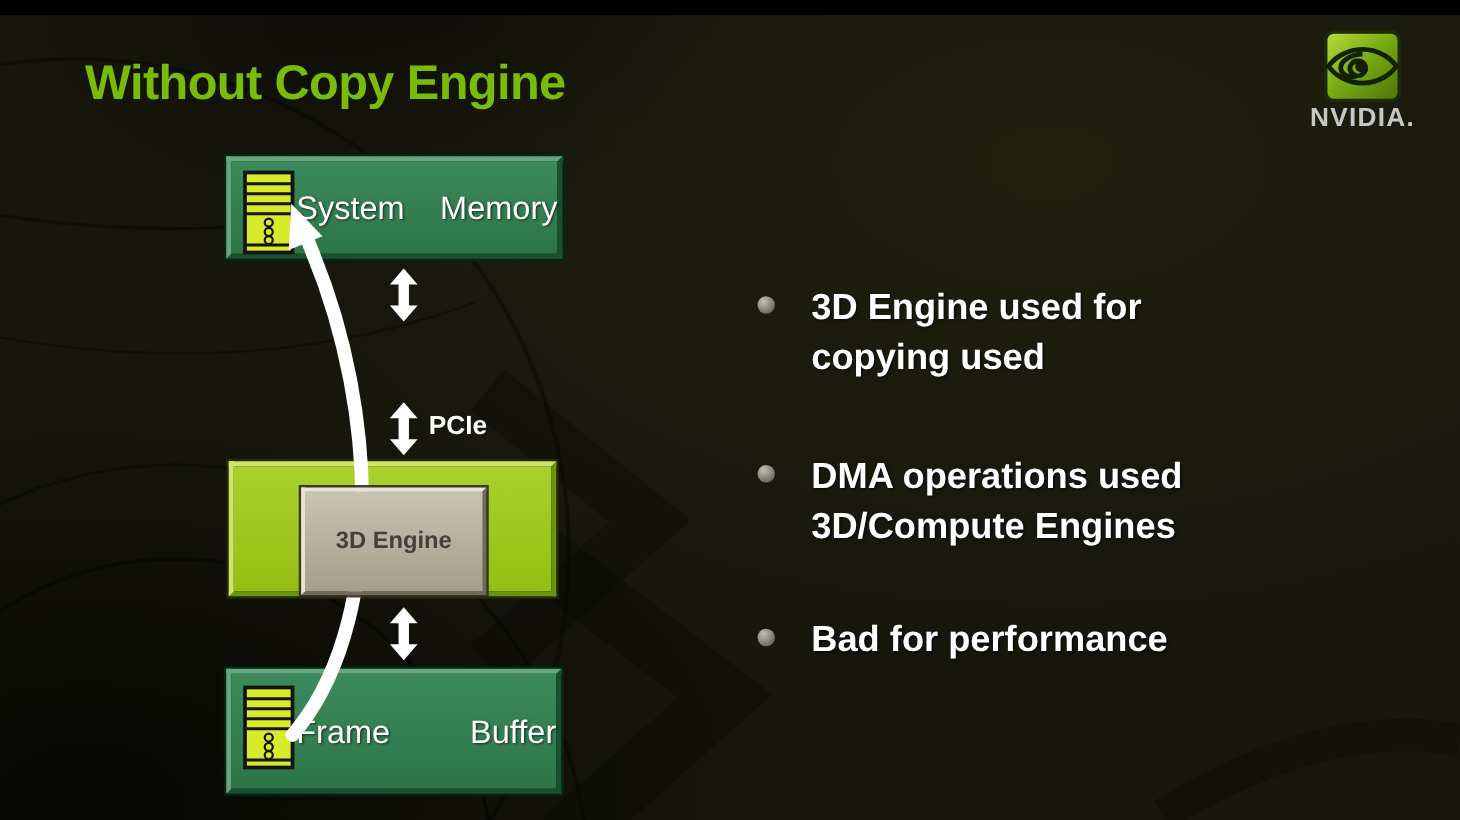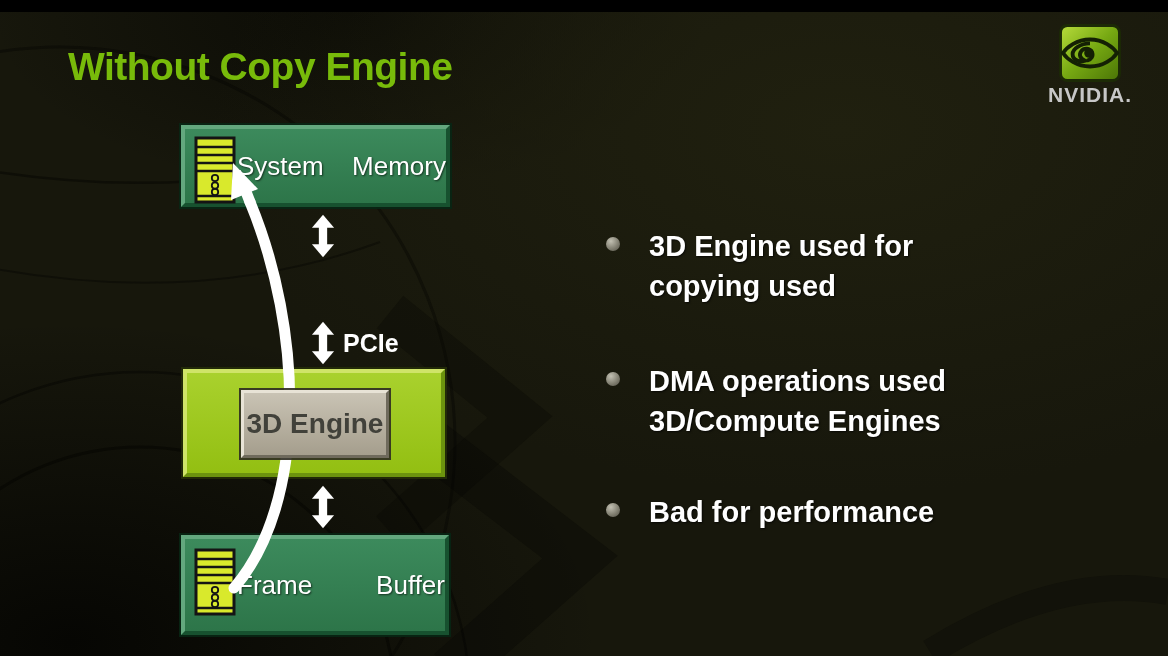--- a/index.html
+++ b/index.html
@@ -46,30 +46,30 @@
     border:3px solid #2333aa;box-shadow:0 0 0 2px rgba(10,18,80,.85);
   }
   .mch .blabel{left:0;font-size:30px;}
   .engine{
     left:183px;top:357px;width:262px;height:108px;
     background:linear-gradient(#a9d12d,#93bf12);
     border:4px solid;border-color:#cfe468 #6c930e #6c930e #cfe468;
     box-shadow:0 0 0 2px rgba(35,44,8,.9);
   }
   .inner-gray{
-    position:absolute;left:241px;top:378px;width:148px;height:68px;z-index:3;
+    position:absolute;left:241px;top:378px;width:148px;height:86px;z-index:3;
     box-sizing:border-box;background:linear-gradient(#c9c3b4,#a59e8d);
     border:3px solid;border-color:#e8e3d6 #6f6a5c #6f6a5c #e8e3d6;
     box-shadow:0 0 0 2px rgba(45,43,33,.9);
     display:flex;align-items:center;justify-content:center;
-    font-size:28px;font-weight:700;color:#41413a;
+    font-size:19px;font-weight:700;color:#41413a;
   }
   .varrow{position:absolute;left:311px;width:24px;height:46px;z-index:1;}
   .a1{top:201px;} .a2{top:308px;} .a3{top:472px;}
-  .pcie{position:absolute;left:343px;top:317px;z-index:1;color:#fff;font-size:25px;font-weight:600;}
+  .pcie{position:absolute;left:343px;top:317px;z-index:1;color:#fff;font-size:21px;font-weight:600;}
   .curve{position:absolute;left:0;top:0;width:1168px;height:656px;z-index:2;pointer-events:none;}
   
   .bullets{position:absolute;left:606px;top:0;z-index:1;}
   .bullet{position:absolute;left:0;display:flex;}
   .b1{top:214px;} .b2{top:349px;} .b3{top:480px;}
   .dot{
     flex:0 0 auto;width:14px;height:14px;border-radius:50%;margin:11px 29px 0 0;
     background:radial-gradient(circle at 35% 30%, #c2c0b2, #7d7b6d 60%, #514f46);
   }
   .btext{width:340px;color:#fff;font-size:29px;font-weight:700;line-height:40px;

